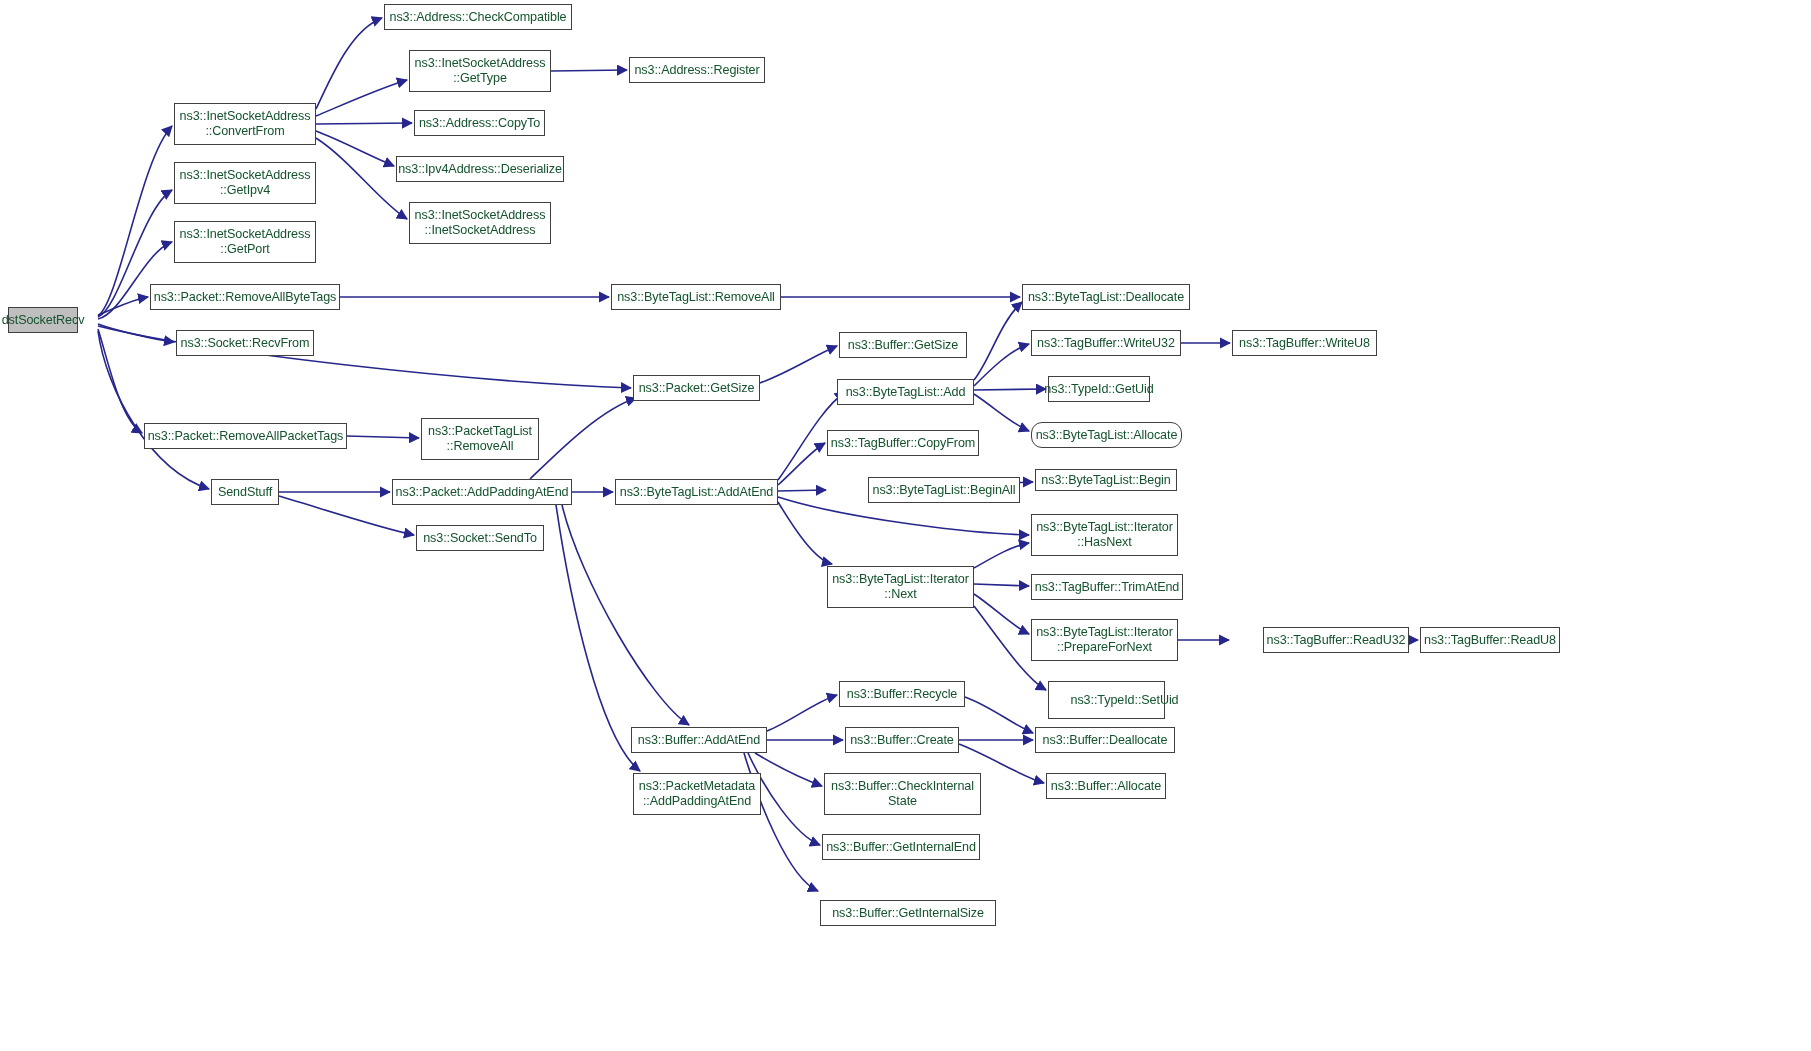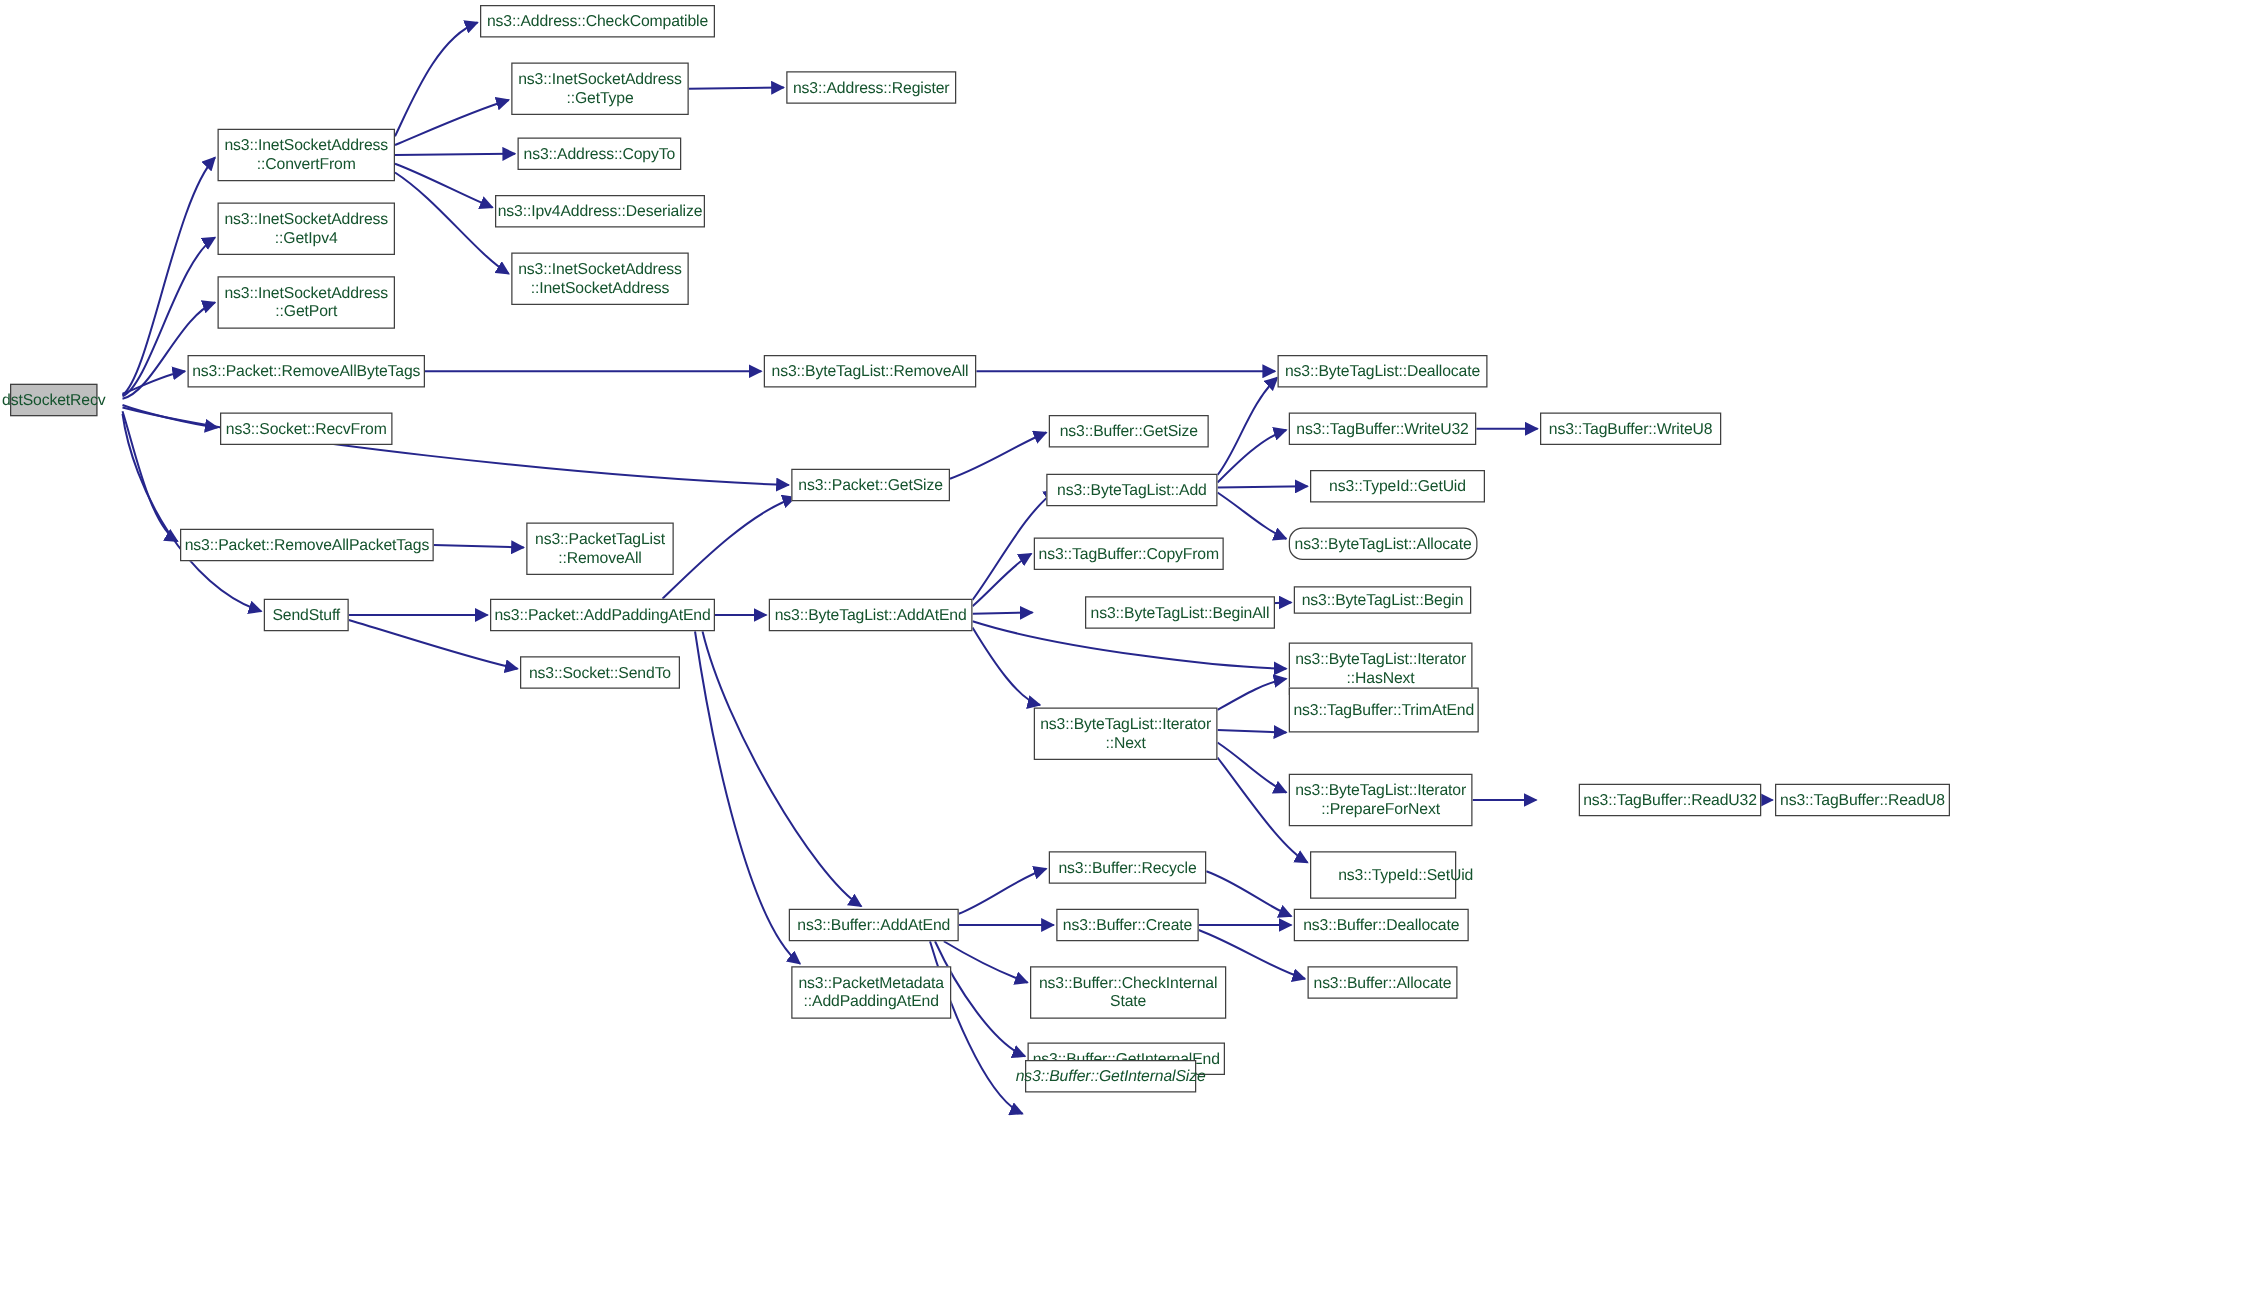--- a/index.html
+++ b/index.html
@@ -93,47 +93,47 @@
 ::GetPort</span></div>
       <div class="node" style="left: 150px; top: 284px; width: 190px; height: 26px;"><span>ns3::Packet::RemoveAllByteTags</span></div>
       <div class="node" style="left: 611px; top: 284px; width: 170px; height: 26px;"><span>ns3::ByteTagList::RemoveAll</span></div>
       <div class="node" style="left: 1022px; top: 284px; width: 168px; height: 26px;"><span>ns3::ByteTagList::Deallocate</span></div>
       <div class="node" style="left: 176px; top: 330px; width: 138px; height: 26px;"><span>ns3::Socket::RecvFrom</span></div>
       <div class="node" style="left: 839px; top: 332px; width: 128px; height: 26px;"><span>ns3::Buffer::GetSize</span></div>
       <div class="node" style="left: 1031px; top: 330px; width: 150px; height: 26px;"><span>ns3::TagBuffer::WriteU32</span></div>
       <div class="node" style="left: 1232px; top: 330px; width: 145px; height: 26px;"><span>ns3::TagBuffer::WriteU8</span></div>
       <div class="node" style="left: 633px; top: 375px; width: 127px; height: 26px;"><span>ns3::Packet::GetSize</span></div>
       <div class="node" style="left: 837px; top: 379px; width: 137px; height: 26px;"><span>ns3::ByteTagList::Add</span></div>
-      <div class="node" style="left: 1048px; top: 376px; width: 140px; height: 26px;"><span>ns3::TypeId::GetUid</span></div>
+      <div class="node" style="left: 1048px; top: 376px; width: 102px; height: 26px;"><span>ns3::TypeId::GetUid</span></div>
       <div class="node" style="left: 1031px; top: 422px; width: 151px; height: 26px; border-radius: 11px;"><span>ns3::ByteTagList::Allocate</span></div>
       <div class="node" style="left: 144px; top: 423px; width: 203px; height: 26px;"><span>ns3::Packet::RemoveAllPacketTags</span></div>
       <div class="node" style="left: 421px; top: 418px; width: 118px; height: 42px;"><span>ns3::PacketTagList
 ::RemoveAll</span></div>
       <div class="node" style="left: 827px; top: 430px; width: 152px; height: 26px;"><span>ns3::TagBuffer::CopyFrom</span></div>
       <div class="node" style="left: 211px; top: 479px; width: 68px; height: 26px;"><span>SendStuff</span></div>
       <div class="node" style="left: 392px; top: 479px; width: 180px; height: 26px;"><span>ns3::Packet::AddPaddingAtEnd</span></div>
       <div class="node" style="left: 615px; top: 479px; width: 163px; height: 26px;"><span>ns3::ByteTagList::AddAtEnd</span></div>
       <div class="node" style="left: 868px; top: 477px; width: 152px; height: 26px;"><span>ns3::ByteTagList::BeginAll</span></div>
       <div class="node" style="left: 1035px; top: 469px; width: 142px; height: 22px;"><span>ns3::ByteTagList::Begin</span></div>
       <div class="node" style="left: 416px; top: 525px; width: 128px; height: 26px;"><span>ns3::Socket::SendTo</span></div>
       <div class="node" style="left: 1031px; top: 514px; width: 147px; height: 42px;"><span>ns3::ByteTagList::Iterator
 ::HasNext</span></div>
       <div class="node" style="left: 827px; top: 566px; width: 147px; height: 42px;"><span>ns3::ByteTagList::Iterator
 ::Next</span></div>
-      <div class="node" style="left: 1031px; top: 550px; width: 152px; height: 36px;"><span>ns3::TagBuffer::TrimAtEnd</span></div>
+      <div class="node" style="left: 1031px; top: 574px; width: 152px; height: 26px;"><span>ns3::TagBuffer::TrimAtEnd</span></div>
       <div class="node" style="left: 1031px; top: 619px; width: 147px; height: 42px;"><span>ns3::ByteTagList::Iterator
 ::PrepareForNext</span></div>
       <div class="node" style="left: 1231px; top: 627px; width: 146px; height: 26px; margin-left: 32px;"><span>ns3::TagBuffer::ReadU32</span></div>
       <div class="node" style="left: 1420px; top: 627px; width: 140px; height: 26px;"><span>ns3::TagBuffer::ReadU8</span></div>
       <div class="node" style="left: 839px; top: 681px; width: 126px; height: 26px;"><span>ns3::Buffer::Recycle</span></div>
       <div class="node" style="left: 1048px; top: 681px; width: 117px; height: 38px; padding-left: 36px;"><span>ns3::TypeId::SetUid</span></div>
       <div class="node" style="left: 631px; top: 727px; width: 136px; height: 26px;"><span>ns3::Buffer::AddAtEnd</span></div>
       <div class="node" style="left: 845px; top: 727px; width: 114px; height: 26px;"><span>ns3::Buffer::Create</span></div>
       <div class="node" style="left: 1035px; top: 727px; width: 140px; height: 26px;"><span>ns3::Buffer::Deallocate</span></div>
       <div class="node" style="left: 1046px; top: 773px; width: 120px; height: 26px;"><span>ns3::Buffer::Allocate</span></div>
       <div class="node" style="left: 633px; top: 773px; width: 128px; height: 42px;"><span>ns3::PacketMetadata
 ::AddPaddingAtEnd</span></div>
       <div class="node" style="left: 824px; top: 773px; width: 157px; height: 42px;"><span>ns3::Buffer::CheckInternal
 State</span></div>
       <div class="node" style="left: 822px; top: 834px; width: 158px; height: 26px;"><span>ns3::Buffer::GetInternalEnd</span></div>
-      <div class="node" style="left: 820px; top: 848px; width: 137px; height: 26px; font-style: italic;"><span>ns3::Buffer::GetInternalSize</span></div>
+      <div class="node" style="left: 820px; top: 900px; width: 176px; height: 26px;"><span>ns3::Buffer::GetInternalSize</span></div>
     </div>
 </div>
 
 </body></html>

